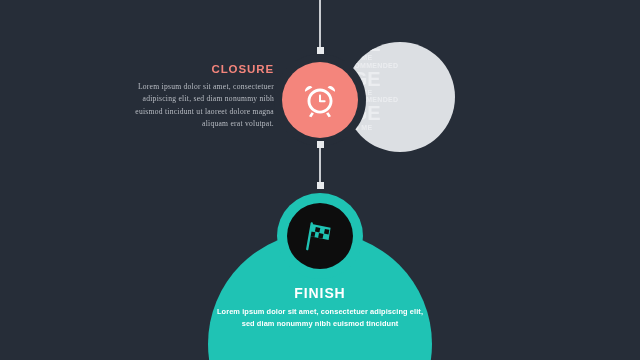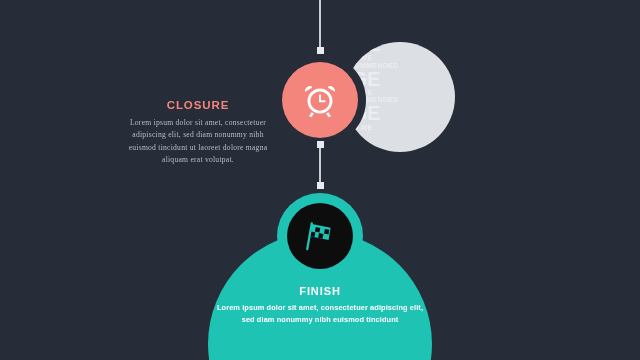--- a/index.html
+++ b/index.html
@@ -118,22 +118,21 @@
   .cap-top-end  { top: 47px; }
   .cap-mid-start{ top: 141px; }
   .cap-mid-end  { top: 182px; }
 
   
   .closure-block {
     position: absolute;
     left: 122px;
     top: 63px;
     width: 152px;
-    text-align: center;
-    margin-top: 36px;
+    text-align: right;
   }
   .closure-title {
     color: #f4857c;
     font-family: "Liberation Sans", sans-serif;
     font-weight: 700;
     font-size: 11.5px;
     letter-spacing: 0.9px;
     margin: 0 0 6px 0;
   }
   .closure-body {
@@ -149,21 +148,21 @@
   .finish-block {
     position: absolute;
     left: 215px;
     top: 285px;
     width: 210px;
     text-align: center;
   }
   .finish-title {
     color: #ffffff;
     font-weight: 700;
-    font-size: 11px;
+    font-size: 14px;
     letter-spacing: 0.9px;
     margin: 0 0 5px 0;
   }
   .finish-body {
     color: #ffffff;
     font-weight: 700;
     font-size: 7.4px;
     line-height: 1.62;
     letter-spacing: 0.1px;
     margin: 0;

